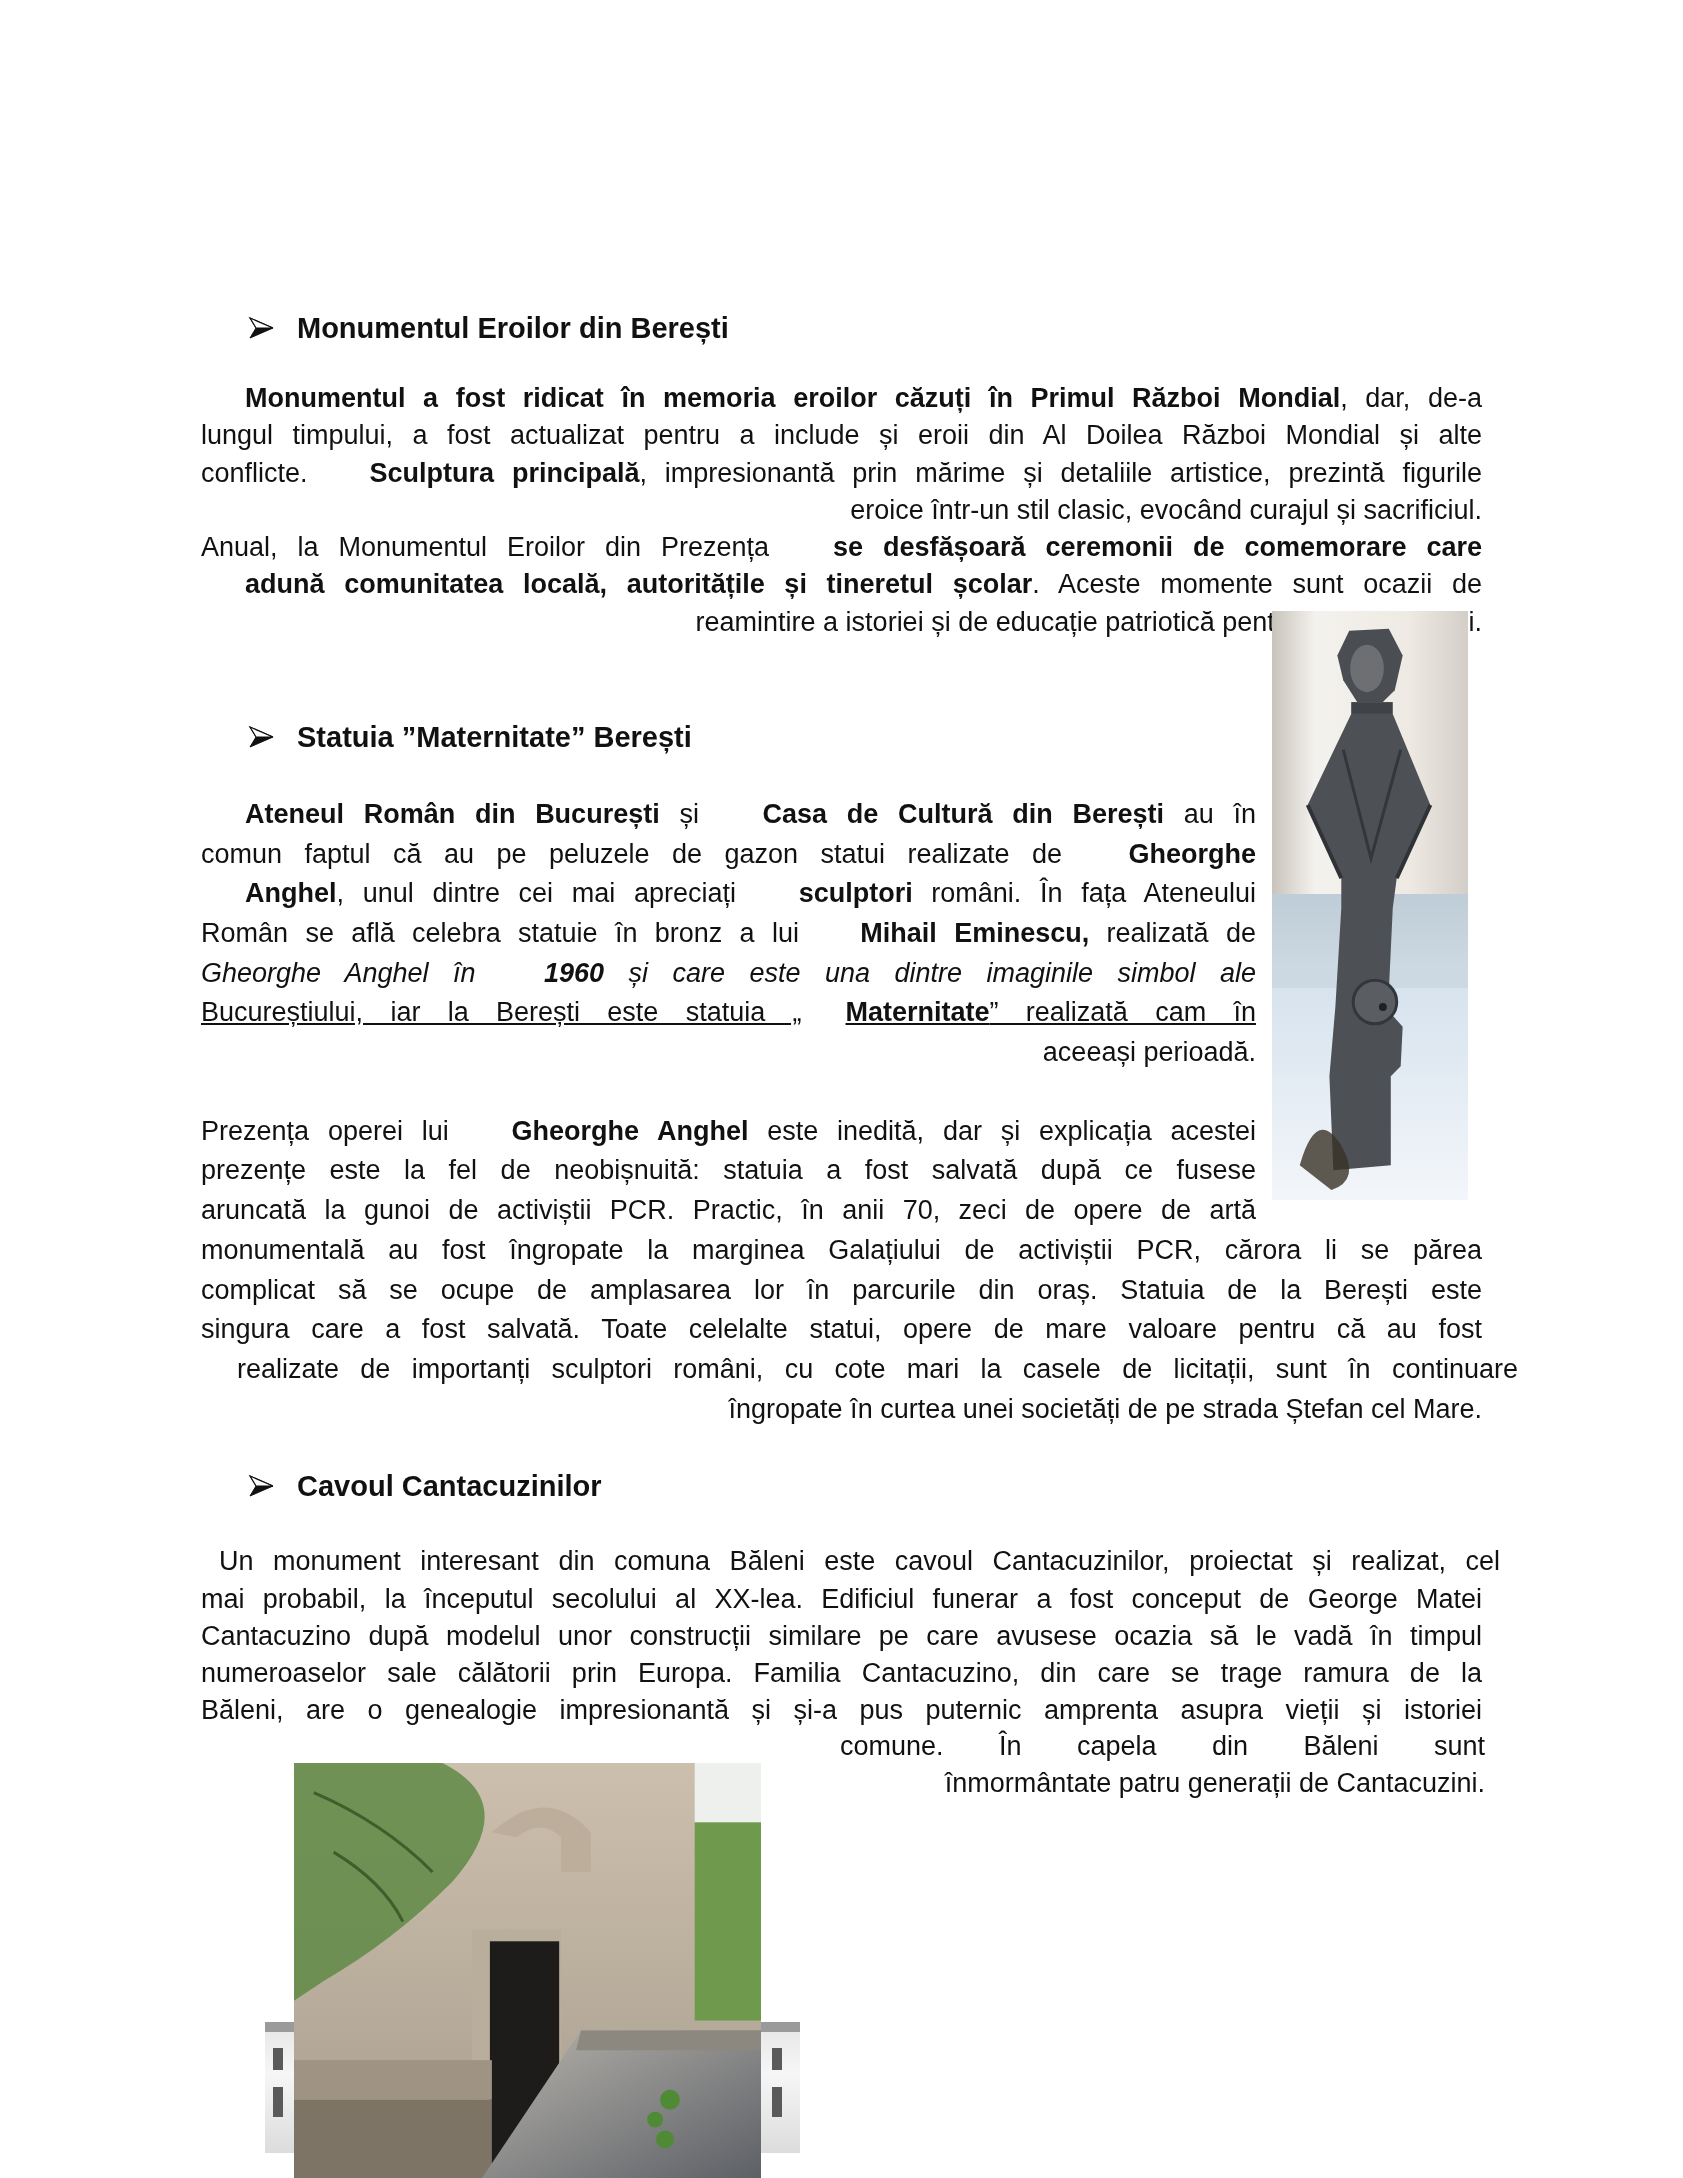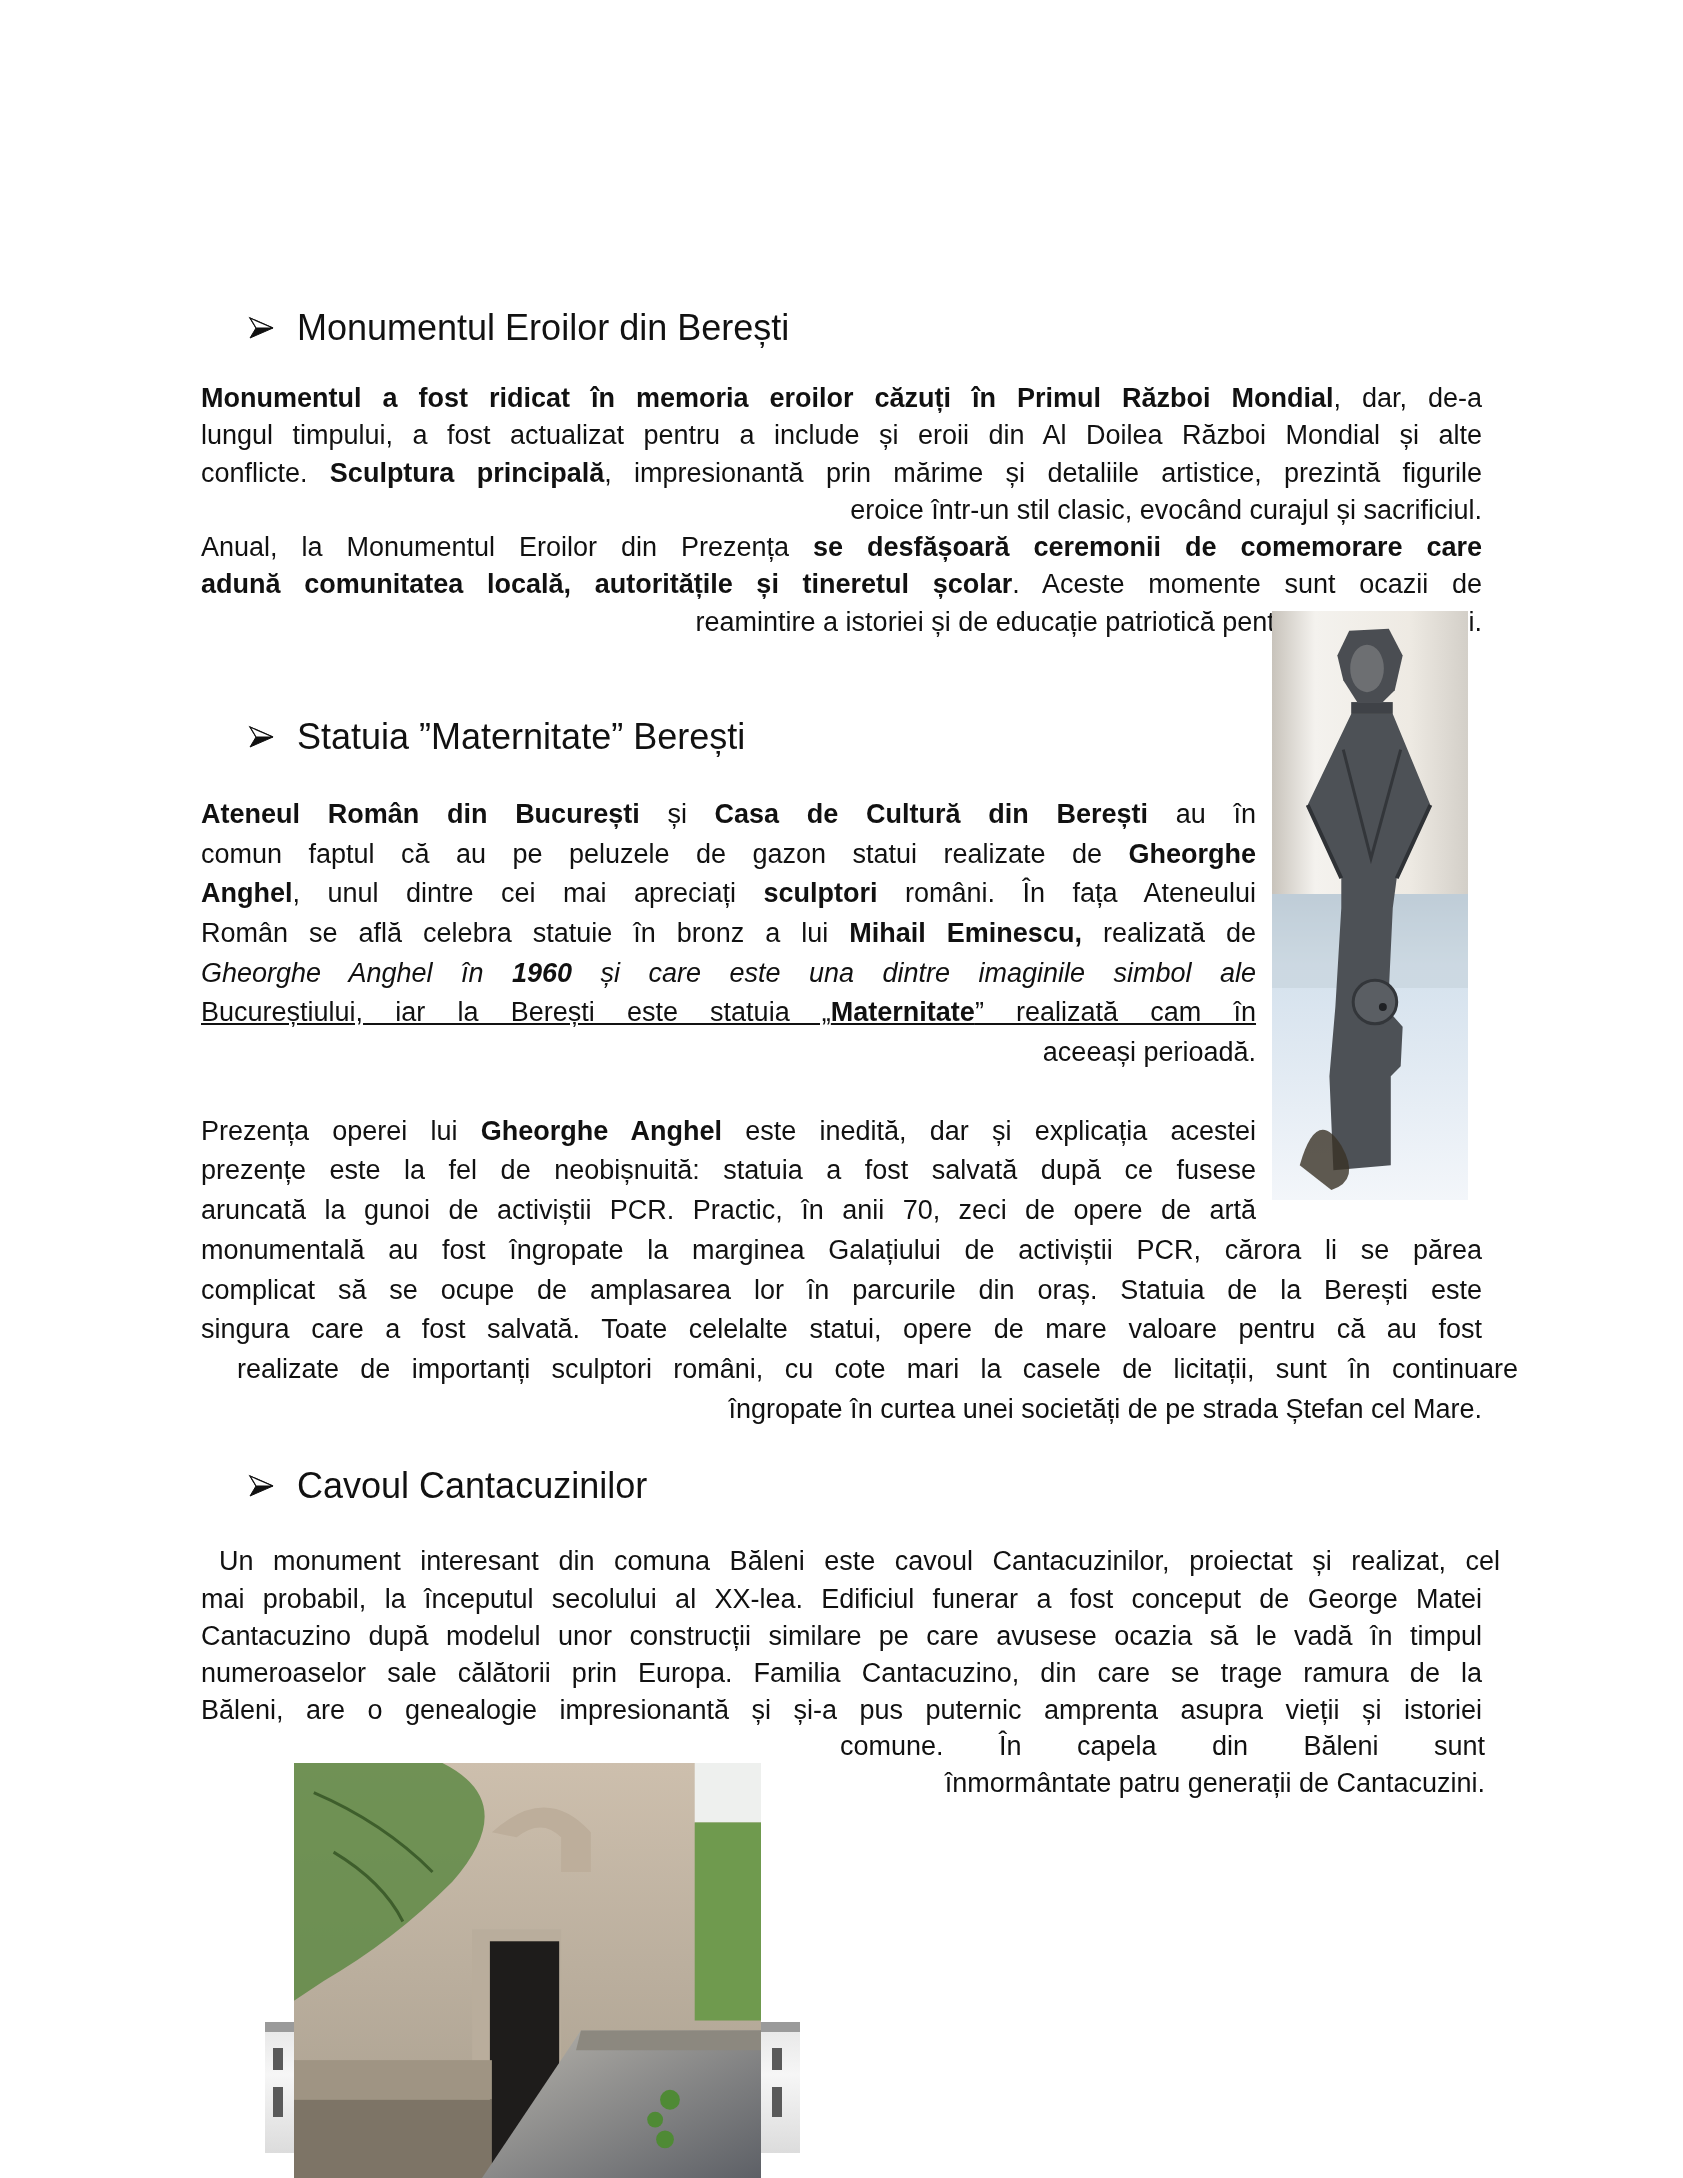--- a/index.html
+++ b/index.html
@@ -1,23 +1,23 @@
 <!DOCTYPE html>
 <html><head>
 <meta charset="utf-8">
 <style>
   html, body { margin: 0; padding: 0; background: #ffffff; }
   body { width: 1683px; height: 2178px; position: relative; overflow: hidden;
          font-family: "Liberation Sans", "DejaVu Sans", sans-serif; color: #111111; }
   .page { position: absolute; left: 0; top: 0; width: 1683px; height: 2178px; background: #ffffff; }
-  .heading { position: absolute; font-weight: normal; font-size: 36px; line-height: 34px; white-space: nowrap; }
+  .heading { position: absolute; font-weight: bold; font-size: 29px; line-height: 34px; white-space: nowrap; }
   .heading .arrow { position: absolute; left: -50px; top: 0; width: 28px; height: 34px; }
   .line { position: absolute; font-size: 27px; line-height: 37px; height: 37px; white-space: nowrap; overflow: visible; text-align: right; }
   .line.j { text-align: justify; text-align-last: justify; white-space: normal; }
-  .line b { font-weight: bold; }
+  .line b { font-weight: bold; margin-left: 44px; }
   .img { position: absolute; overflow: hidden; }
   
   .statue { left: 1272px; top: 611px; width: 196px; height: 589px;
     background: linear-gradient(180deg, #e8e6e0 0%, #dcdad4 40%, #c9d4de 48%, #e6eef5 60%, #f1f4f8 100%); }
   .statue .wall { position:absolute; left:0; top:0; width:100%; height:48%;
     background: linear-gradient(90deg,#c8c3bb 0%, #f4f2ee 22%, #eeeae3 70%, #d3cfc8 100%); }
   .statue .wallband { position:absolute; left:0; top:48%; width:100%; height:16%; background:#b7c6d2; opacity:.55; }
   .statue .snow { position:absolute; left:0; bottom:0; width:100%; height:36%;
     background: linear-gradient(180deg,#d7e3ee,#f3f6fa); }
   .statue .fig { position:absolute; left:0; top:0; width:100%; height:100%; }

